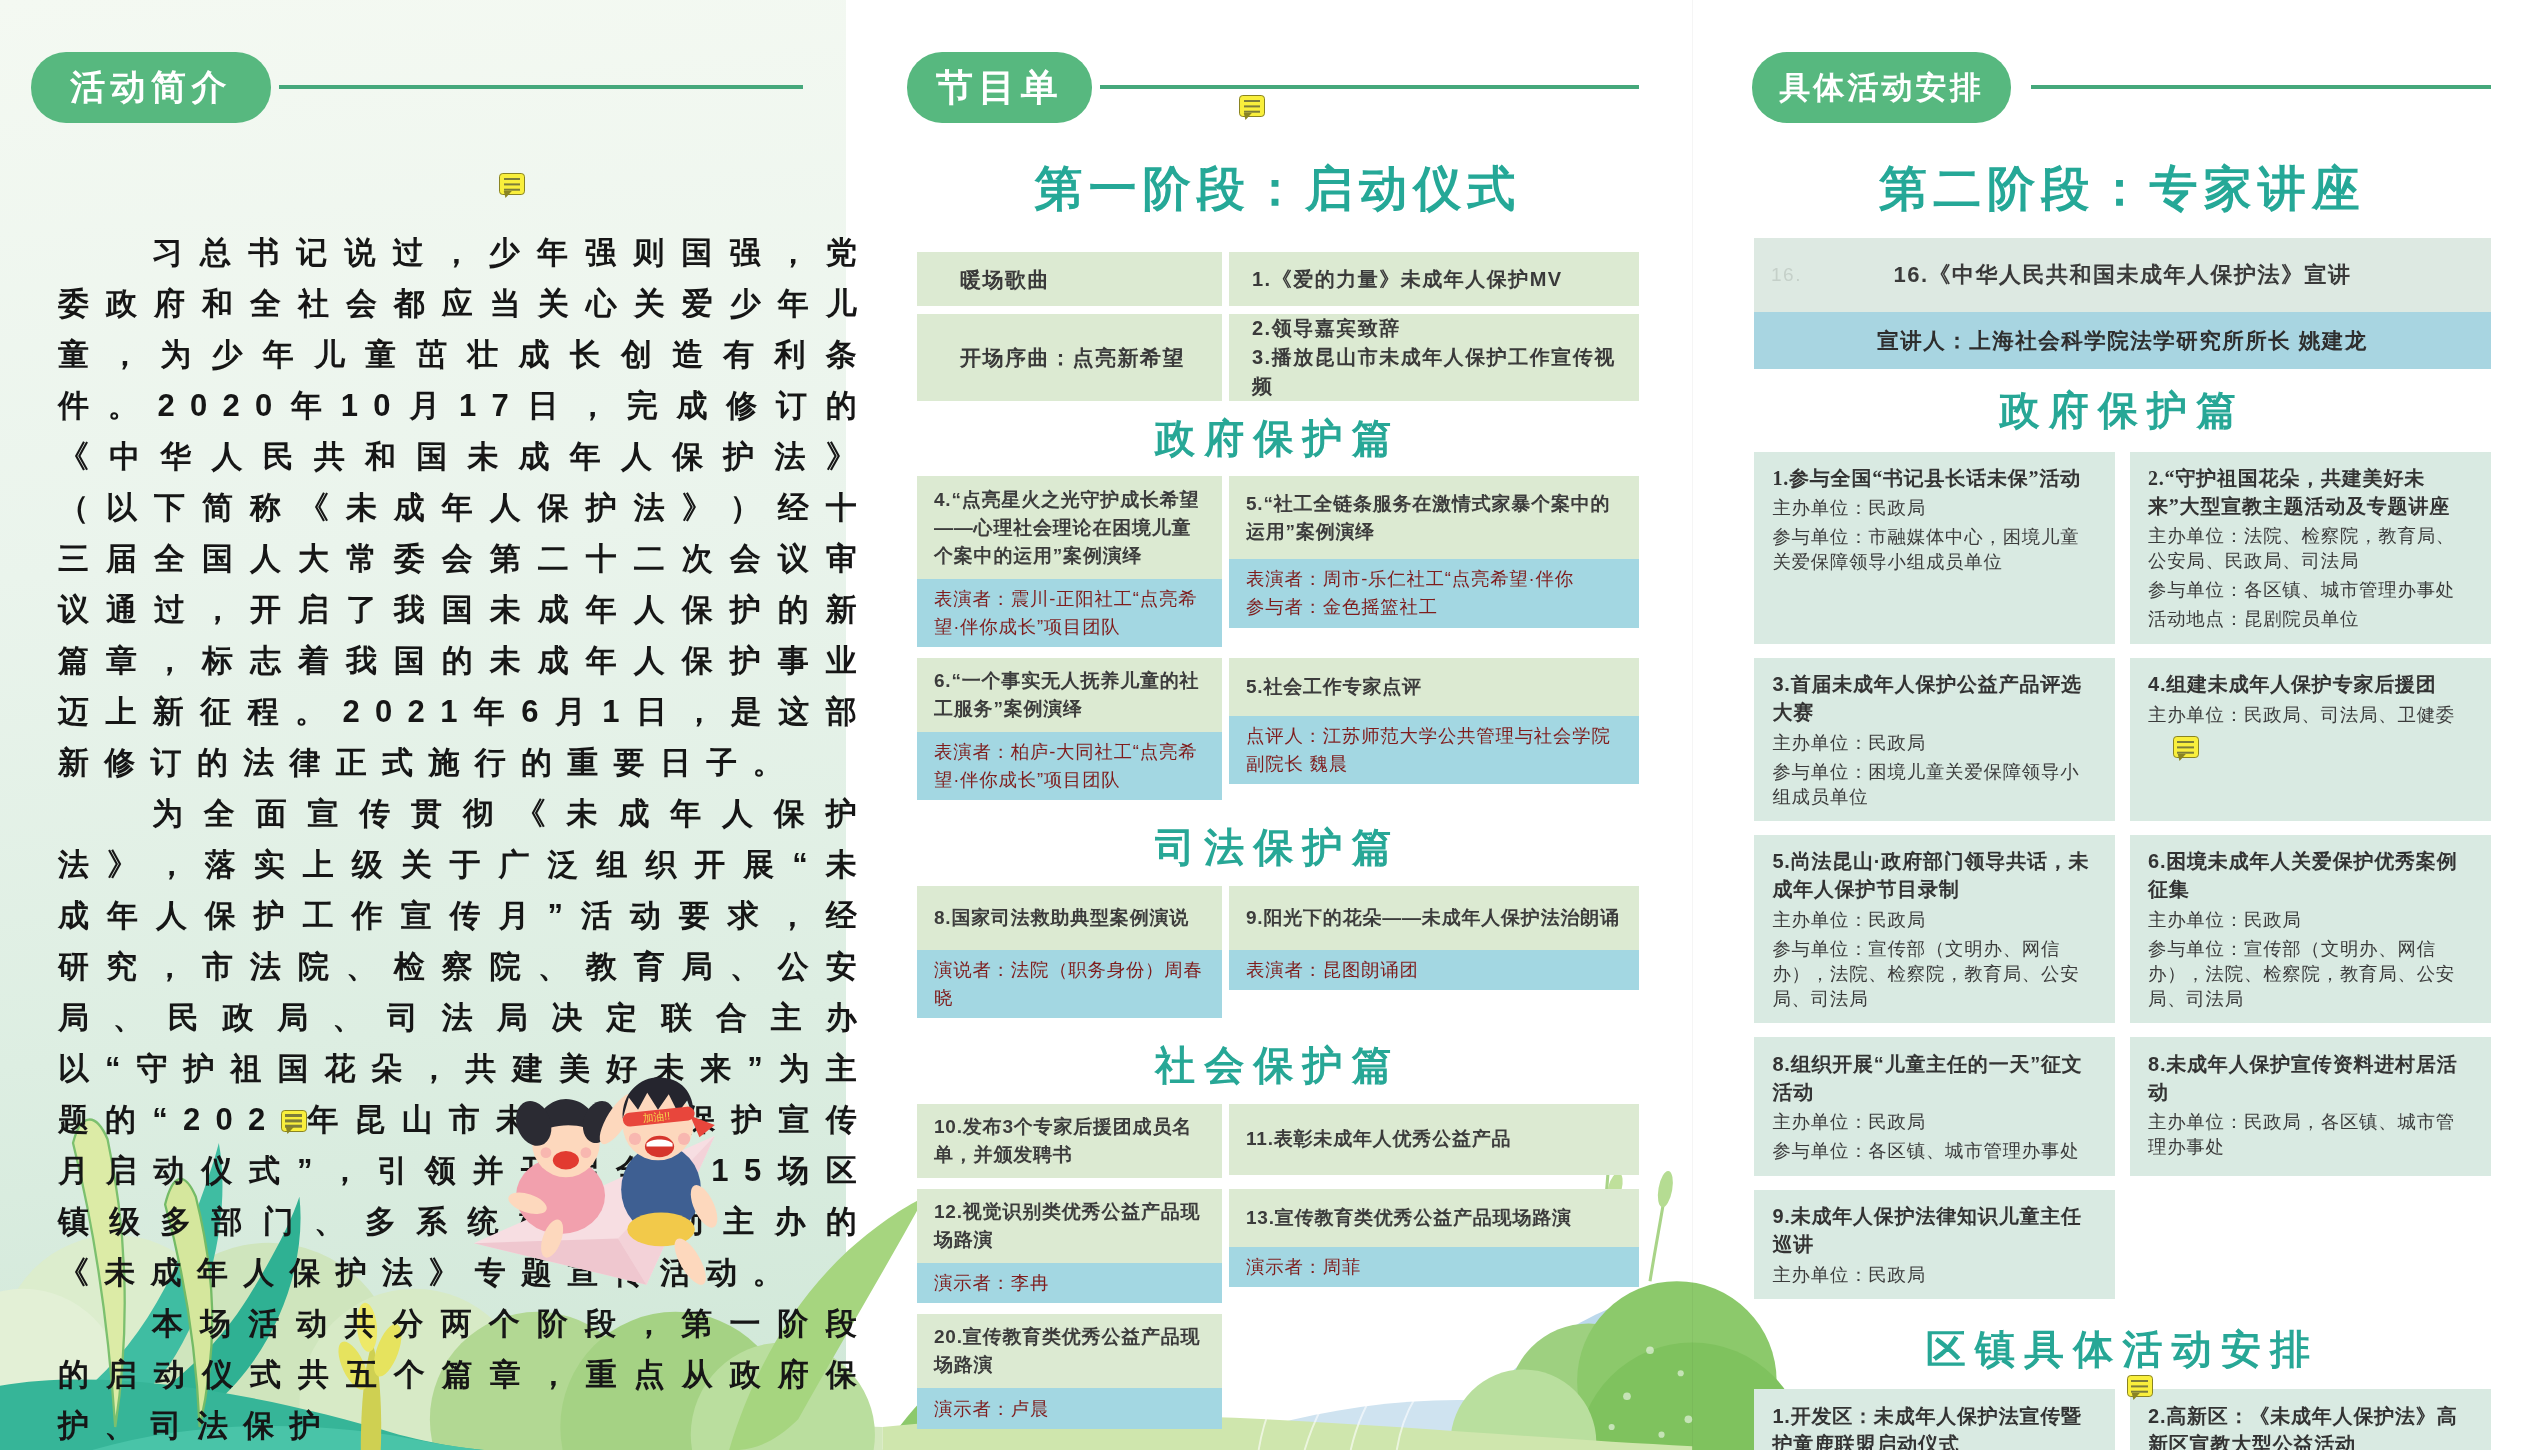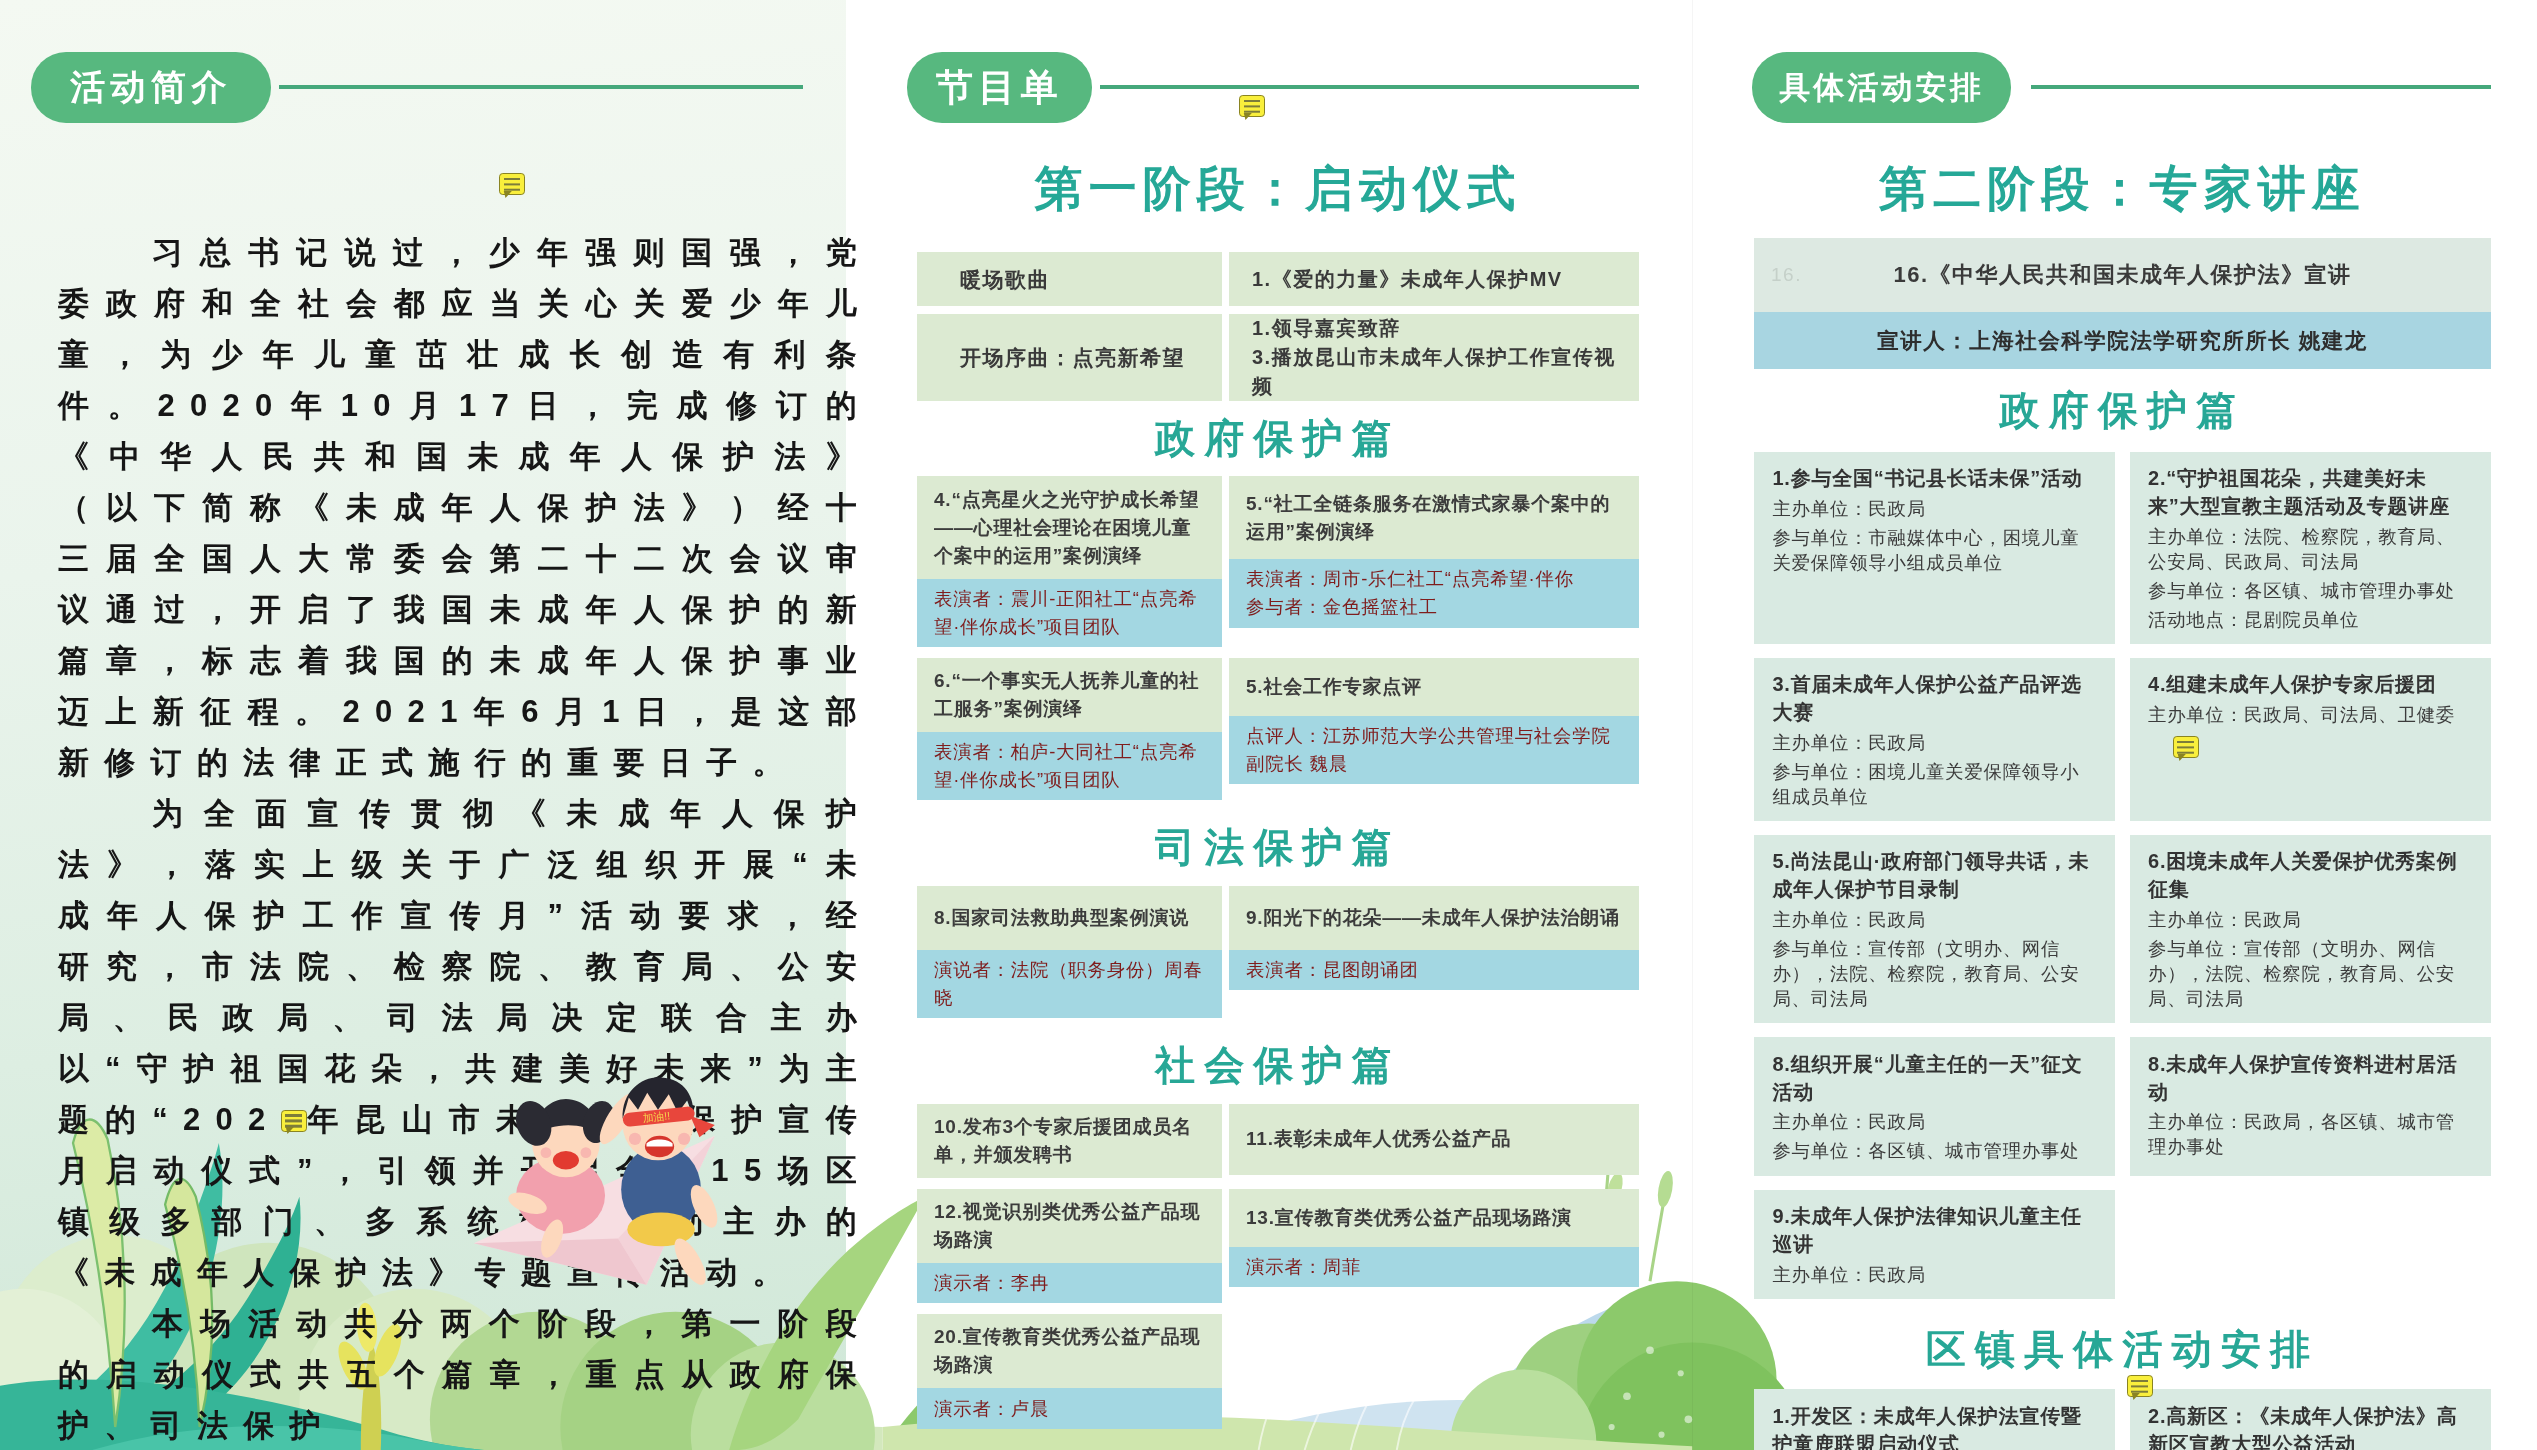--- a/index.html
+++ b/index.html
@@ -71,21 +71,21 @@
     color:#3a3a3a;font-size:22px;font-weight:600;letter-spacing:1.5px;}
   .lec-mark{position:absolute;left:17px;top:26px;color:#c5d0c9;font-size:19px;font-weight:500;}
   .lec-blue{background:#a8d5e1;height:57px;display:flex;align-items:center;justify-content:center;
     color:#2e2e2e;font-size:21.5px;font-weight:600;letter-spacing:1.5px;}
 
   .rgrid{display:grid;grid-template-columns:361px 361px;column-gap:14.6px;row-gap:14px;margin-top:14px;}
   .rcard{background:#d9eae2;padding:12.3px 18.4px;position:relative;}
   .rc-title{color:#333333;font-size:20px;font-weight:700;line-height:28px;letter-spacing:0.8px;margin-bottom:3.1px;}
   .rc-line{color:#3c3c3c;font-size:18.4px;font-weight:500;line-height:25px;letter-spacing:0.8px;margin-top:3.8px;}
   .rcard .cicon{margin:9.2px 0 0 24.6px;}
-  .mh188{min-height:144px;} .mh154{min-height:118px;} .mh186{min-height:143px;}
+  .mh188{min-height:144px;font-family:Liberation Serif, serif;} .mh154{min-height:118px;} .mh186{min-height:143px;}
   .mh144{min-height:110px;} .mh112{min-height:86px;}
   .dgrid{margin-top:12.3px;}
   .dcard{min-height:253px;}
   .dcard .cicon-corner{position:absolute;left:-3.1px;top:-14px;margin:0;}
 
   
   .landscape{position:absolute;left:0;bottom:0;z-index:1;display:block;}
   .kids{position:absolute;left:460px;top:1045px;z-index:2;display:block;}
 </style>
 </head>
@@ -125,21 +125,21 @@
           </div>
         <div class="ocell oright">
             <div>1.《爱的力量》未成年人保护MV</div>
           </div>
       </div>
       <div class="orow orow2">
         <div class="ocell oleft">
             <span>开场序曲：点亮新希望</span>
           </div>
         <div class="ocell oright">
-          <div>1.领导嘉宾致辞</div>
+          <div>2.领导嘉宾致辞</div>
           <div>3.播放昆山市未成年人保护工作宣传视频</div>
         </div>
       </div>
     </div>
 
     <h2 class="sec-title msec">政府保护篇</h2>
     <div class="pgrid">
       <div class="pcard">
         <div class="pc-top mh108">
             <div>4.“点亮星火之光守护成长希望——心理社会理论在困境儿童个案中的运用”案例演绎</div>

